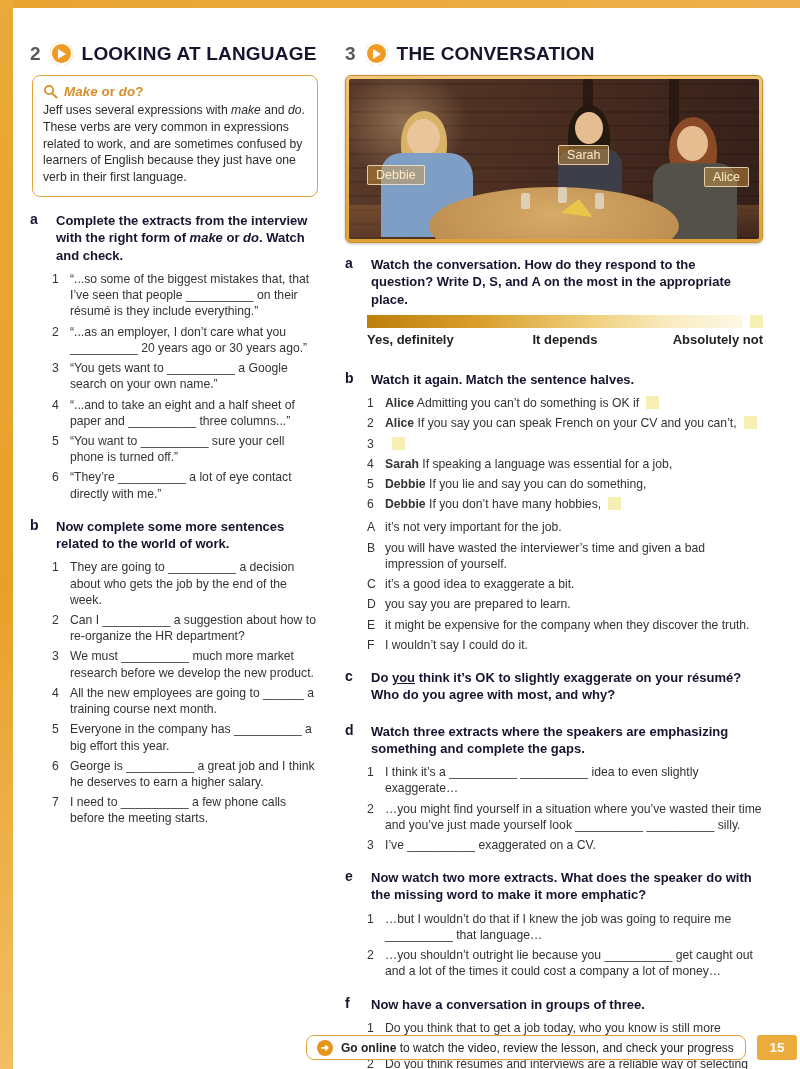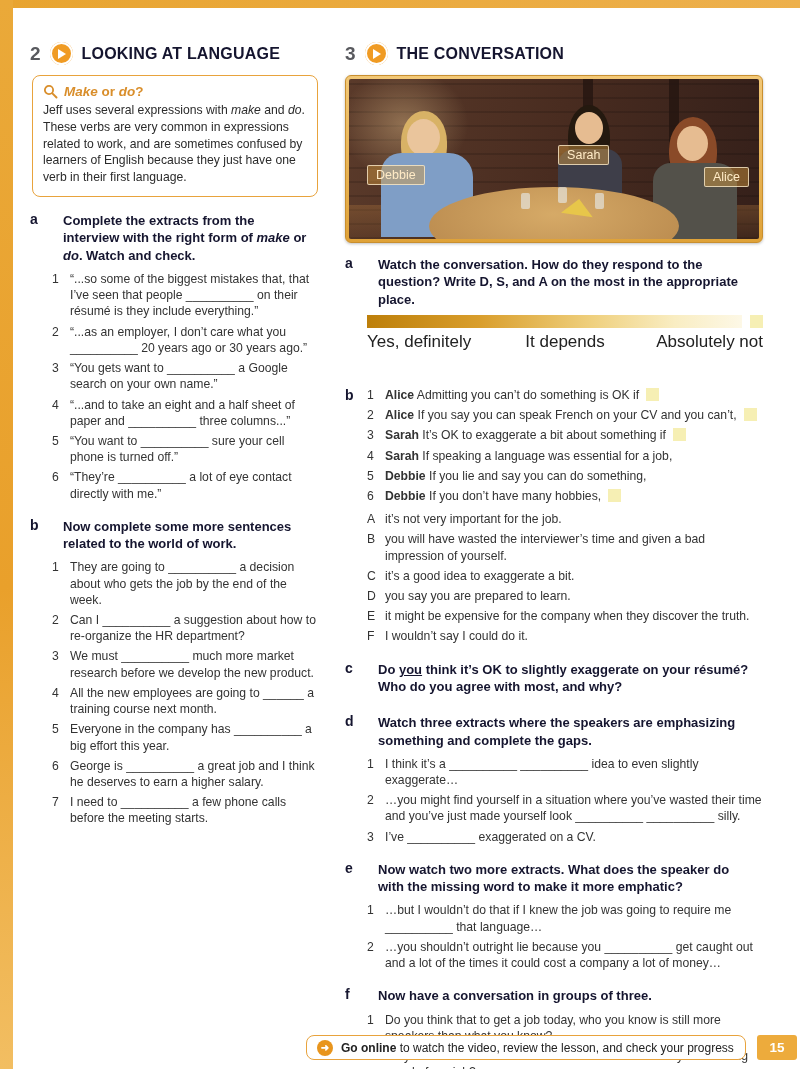--- a/index.html
+++ b/index.html
@@ -9,30 +9,30 @@
   .left-strip{position:absolute;top:0;left:0;bottom:0;width:13px;background:linear-gradient(180deg,#EAA939,#E9A02B 55%,#F2BE62);}
 
   .col{position:absolute;top:42px;}
   .col-left{left:30px;width:288px;}
   .col-right{left:345px;width:418px;}
 
   .section-header{display:flex;align-items:center;gap:9px;margin:0 0 10px 0;}
   .sec-num{font-size:19px;font-weight:bold;color:#58595e;}
   .play-icon{width:23px;height:23px;border-radius:50%;background:#F09B23;box-shadow:inset 0 0 0 2px #fff;flex:0 0 auto;display:flex;align-items:center;justify-content:center;}
   .play-icon .tri{width:0;height:0;border-left:8px solid #fff;border-top:5px solid transparent;border-bottom:5px solid transparent;margin-left:2px;}
-  .sec-title{font-size:16px;font-weight:bold;color:#15152f;margin:0;letter-spacing:.2px;}
+  .sec-title{font-size:19px;font-weight:bold;color:#15152f;margin:0;letter-spacing:.2px;}
 
   .infobox{border:1.6px solid #E8A33D;border-radius:8px;padding:8px 10px 10px;margin:2px 0 14px 2px;}
   .infobox-head{display:flex;align-items:center;gap:6px;color:#D98E2B;font-weight:bold;font-size:13.5px;margin-bottom:3px;}
   .infobox-body{margin:0;font-size:12.2px;line-height:1.38;color:#2b2b2b;}
 
   .exercise{display:flex;gap:9px;margin-bottom:11px;}
   .ex-label{font-weight:bold;color:#15152f;font-size:14px;flex:0 0 13px;}
   .ex-content{flex:1;min-width:0;}
-  .ex-prompt{margin:1px 11px 7px;font-weight:bold;font-size:13px;line-height:1.33;color:#15152f;}
+  .ex-prompt{margin:1px 4px 7px;font-weight:bold;font-size:13px;line-height:1.33;color:#15152f;}
   .item{display:flex;gap:7px;margin-bottom:4px;font-size:12.2px;line-height:1.33;color:#333;}
   .item .inum{flex:0 0 11px;}
   .item p{margin:0;flex:1;min-width:0;}
   .answer-box{display:inline-block;width:13px;height:13px;background:#F6EFB4;vertical-align:-2px;margin-left:7px;}
   .opts{margin:7px 0 2px;}
 
   
   .photo-frame{padding:3px;background:linear-gradient(180deg,#F2C877,#DFA238);border-radius:6px;border:1px solid #C98F2F;margin:2px 0 12px;box-shadow:0 1px 3px rgba(0,0,0,.25);}
   .photo{position:relative;height:160px;border-radius:2px;overflow:hidden;
     background:repeating-linear-gradient(0deg,rgba(0,0,0,.14) 0 2px,transparent 2px 14px),
@@ -44,21 +44,21 @@
   .napkin{position:absolute;left:52%;bottom:24px;width:0;height:0;border-left:16px solid transparent;border-right:16px solid transparent;border-bottom:16px solid #E7C64A;transform:rotate(8deg);}
   .glass{position:absolute;bottom:30px;width:9px;height:16px;background:rgba(235,245,255,.55);border-radius:2px;}
   .person{position:absolute;}
   .hair,.head,.torso{position:absolute;}
   .name-tag{position:absolute;padding:2px 8px;background:rgba(215,155,65,.45);border:1px solid rgba(255,240,210,.75);color:#FFEBC6;font-size:12.5px;border-radius:2px;white-space:nowrap;}
 
   
   .scale-row{display:flex;align-items:center;gap:8px;margin:3px 0 4px;}
   .scale-bar{flex:1;height:13px;background:linear-gradient(90deg,#BD7F0A,#D99E2C 30%,#EFD07E 60%,#F9EDC2 82%,#FDF8E6);}
   .scale-endbox{width:13px;height:13px;background:#F6EFB4;flex:0 0 auto;}
-  .scale-labels{display:flex;font-size:17px;color:#222;margin-bottom:24px;}
+  .scale-labels{display:flex;font-size:13px;color:#222;margin-bottom:12px;font-weight:bold;}
   .scale-labels span:nth-child(1){flex:1;text-align:left;}
   .scale-labels span:nth-child(2){flex:1;text-align:center;}
   .scale-labels span:nth-child(3){flex:1;text-align:right;}
 
   
   .go-online{position:absolute;left:306px;right:54px;bottom:9px;height:25px;border:1.6px solid #E8A33D;border-radius:8px;background:#fff;display:flex;align-items:center;gap:8px;padding:0 10px;font-size:12px;color:#222;box-sizing:border-box;}
   .go-icon{width:16px;height:16px;border-radius:50%;background:#E8951D;color:#fff;display:flex;align-items:center;justify-content:center;font-size:10px;font-weight:bold;flex:0 0 auto;}
   .page-num{position:absolute;right:3px;bottom:9px;width:40px;height:25px;background:#EDAB3C;color:#fff;font-weight:bold;font-size:13.5px;display:flex;align-items:center;justify-content:center;border-radius:3px;}
 </style>
 </head>
@@ -213,31 +213,32 @@
           <span>Yes, definitely</span>
           <span>It depends</span>
           <span>Absolutely not</span>
         </div>
       </div>
     </div>
 
     <div class="exercise">
       <span class="ex-label">b</span>
       <div class="ex-content">
+        <p class="ex-prompt"><span>Watch it again. Match the sentence halves.</span></p>
         <div class="item">
             <span class="inum">1</span>
             <p><span><span style="font-weight: bold;">Alice</span><span>  Admitting you can’t do something is OK if</span></span><span class="answer-box"></span></p>
           </div>
         <div class="item">
             <span class="inum">2</span>
             <p><span><span style="font-weight: bold;">Alice</span><span>  If you say you can speak French on your CV and you can’t,</span></span><span class="answer-box"></span></p>
           </div>
         <div class="item">
             <span class="inum">3</span>
-            <p><span><span style="font-weight: bold;">Sarah</span><span>  It’s OK to exaggerate a bit about something if</span></span><span class="answer-box"></span></p>
+            <p><span class="answer-box"></span></p>
           </div>
         <div class="item">
             <span class="inum">4</span>
             <p><span><span style="font-weight: bold;">Sarah</span><span>  If speaking a language was essential for a job,</span></span></p>
           </div>
         <div class="item">
             <span class="inum">5</span>
             <p><span><span style="font-weight: bold;">Debbie</span><span>  If you lie and say you can do something,</span></span></p>
           </div>
         <div class="item">

